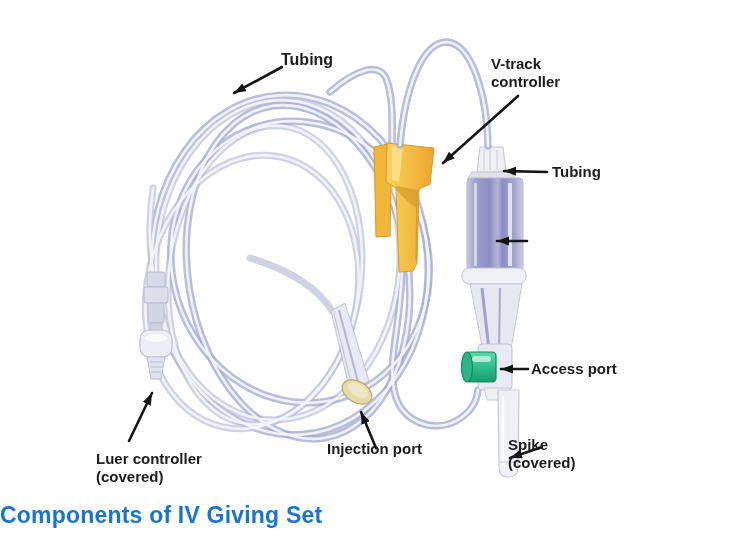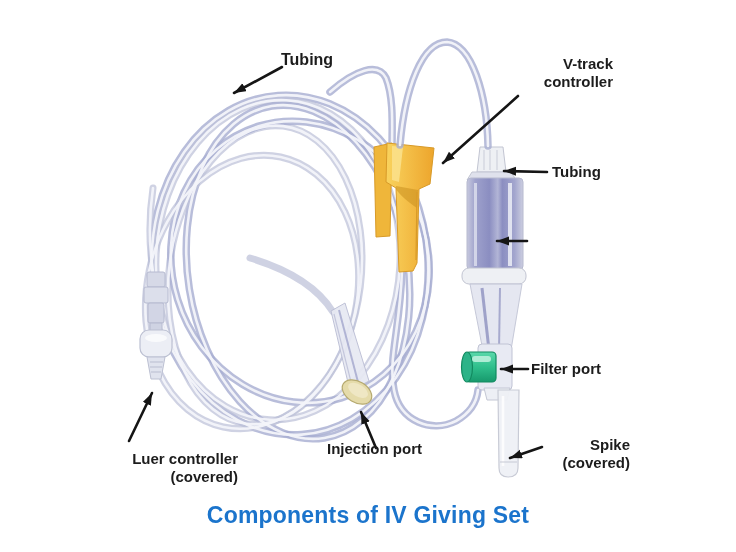--- a/index.html
+++ b/index.html
@@ -1,30 +1,30 @@
 <!DOCTYPE html>
 <html><head>
 <meta charset="utf-8">
 <style>
   html,body{margin:0;padding:0;background:#fff;}
   .stage{position:relative;width:736px;height:552px;background:#ffffff;overflow:hidden;
          font-family:"Liberation Sans", sans-serif;}
   .stage svg{position:absolute;left:0;top:0;}
   .lbl{position:absolute;color:#1c1c1c;font-size:15px;font-weight:600;line-height:1.18;
        white-space:pre-line;z-index:5;}
-  .lbl.center{text-align:right;}
+  .lbl.center{text-align:left;}
   .lbl-tubing{left:281px;top:51px;font-size:16px;}
   .lbl-vtrack{left:491px;top:55px;width:122px;}
   .lbl-filter{left:552px;top:163px;}
   .lbl-drip{left:529px;top:232px;}
   .lbl-access{left:531px;top:360px;}
   .lbl-spike{left:508px;top:436px;width:122px;}
   .lbl-injection{left:327px;top:440px;}
   .lbl-luer{left:96px;top:450px;width:142px;}
-  .title{position:absolute;left:0;right:0;top:502px;text-align:center;color:#1b74cc;
+  .title{position:absolute;left:0;right:0;top:502px;text-align:left;color:#1b74cc;
          font-size:23px;font-weight:bold;letter-spacing:.2px;z-index:5;}
   
   .to{stroke:#a8aed2;stroke-width:7.5;fill:none;opacity:.82;stroke-linecap:round;}
   .to2{stroke:#bfc3da;stroke-width:7;fill:none;opacity:.75;stroke-linecap:round;}
   .ti{stroke:#f3f4fa;stroke-width:2.6;fill:none;opacity:.95;stroke-linecap:round;}
   .arrow{stroke:#151515;stroke-width:2.6;fill:none;stroke-linecap:round;}
 </style>
 </head>
 <body>
 
@@ -154,21 +154,21 @@
     <path class="arrow" marker-end="url(#ah)" d="M 542,447 L 510,458"></path>
     <path class="arrow" marker-end="url(#ah)" d="M 376,448 L 361,412"></path>
     <path class="arrow" marker-end="url(#ah)" d="M 129,441 L 152,393"></path>
   </g>
 </svg>
 
 <div class="lbl lbl-tubing">Tubing</div>
 <div class="lbl lbl-vtrack center">V-track
 controller</div>
 <div class="lbl lbl-filter">Tubing</div>
-<div class="lbl lbl-access">Filter port</div>
+<div class="lbl lbl-access">Access port</div>
 <div class="lbl lbl-spike center">Spike
 (covered)</div>
 <div class="lbl lbl-injection">Injection port</div>
 <div class="lbl lbl-luer center">Luer controller
 (covered)</div>
 
 <div class="title">Components of IV Giving Set</div>
 
 </div>
 

